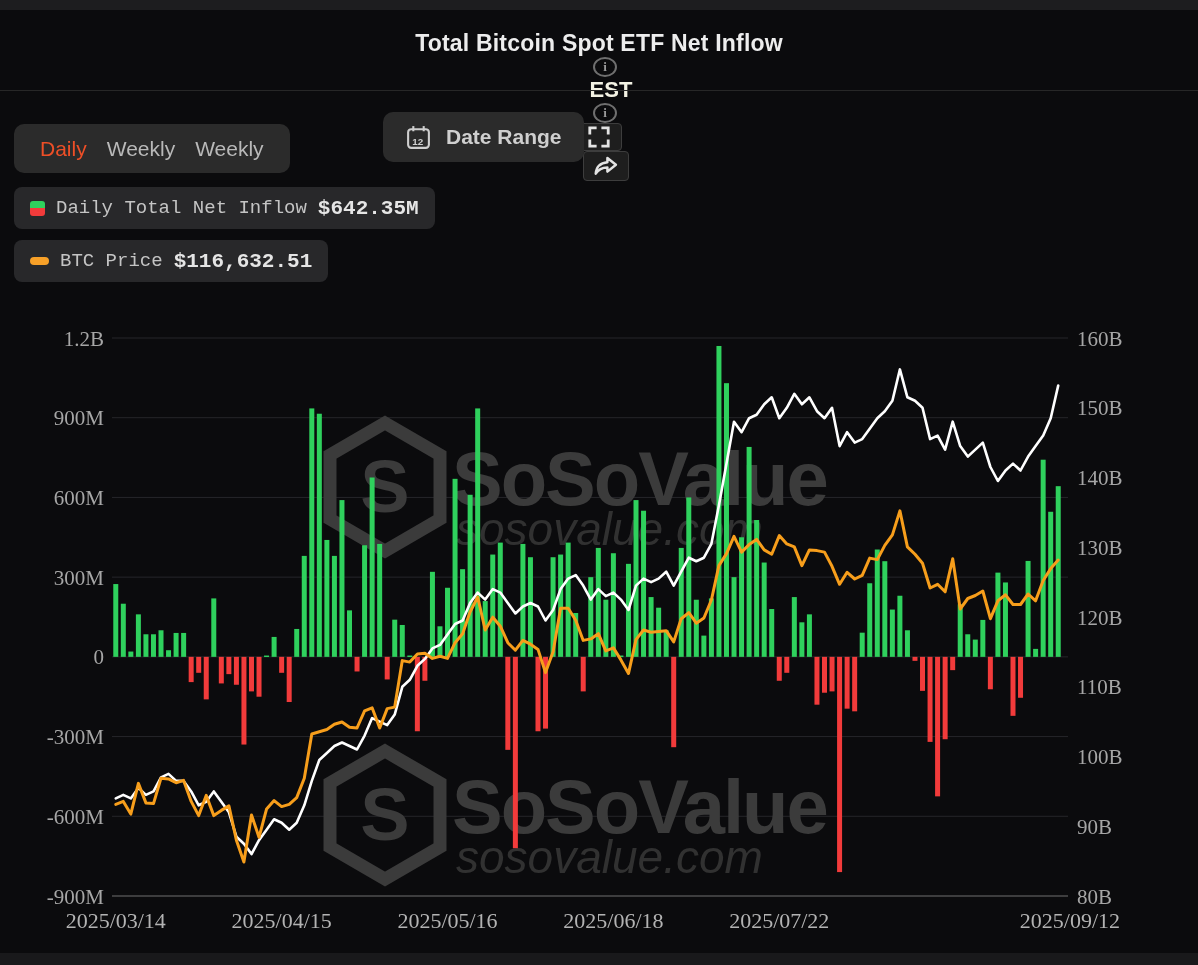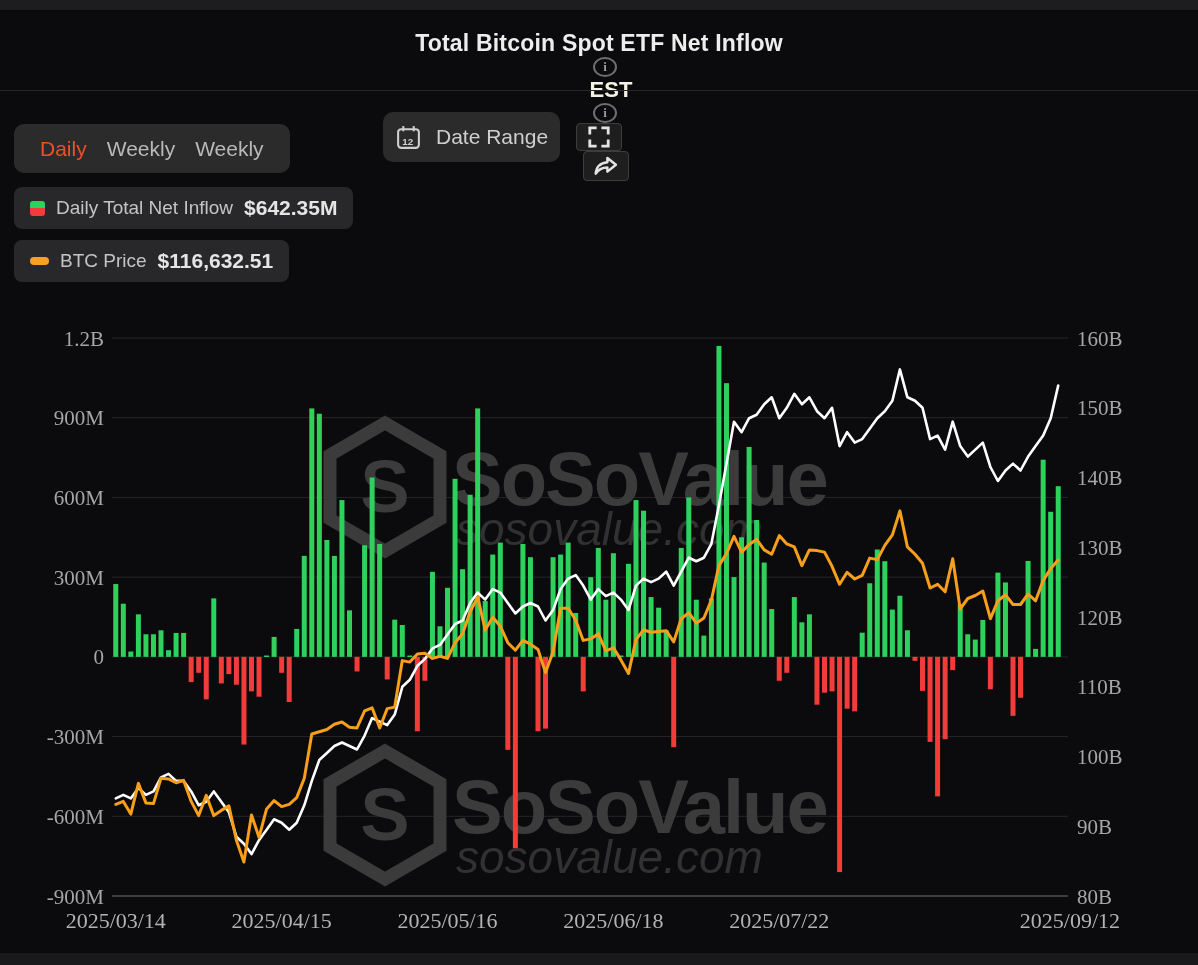--- a/index.html
+++ b/index.html
@@ -20,25 +20,25 @@
             display:flex;align-items:center;justify-content:center;cursor:pointer;}
   .icon-btn + .icon-btn{margin-left:14px;}
   .divider{position:absolute;left:0;top:90px;width:1198px;height:1px;background:#272727;}
 
   
   .tabs{position:absolute;left:14px;top:112px;height:49px;background:#2b2b2b;border-radius:10px;
         display:inline-flex;align-items:center;padding:0 26px;gap:20px;margin-top:12px;}
   .tab{font-size:21px;font-weight:500;color:#b9b9b9;cursor:pointer;white-space:nowrap;}
   .tab.active{color:#ee4f27;}
   .date-range{position:absolute;left:383px;top:112px;height:50px;background:#2b2b2b;border-radius:10px;
-        display:inline-flex;align-items:center;padding:0 12px;gap:14px;cursor:pointer;}
-  .date-range-label{font-size:21px;font-weight:400;color:#cfcfcf;}
+        display:inline-flex;align-items:center;padding:0 22px;gap:14px;cursor:pointer;}
+  .date-range-label{font-size:21px;font-weight:700;color:#cfcfcf;}
 
   
-  .legend-row{position:absolute;left:14px;display:flex;gap:26px;}
+  .legend-row{position:absolute;left:14px;display:flex;gap:26px;font-family:Liberation Mono, monospace;}
   .legend-row.r1{top:187px;} .legend-row.r2{top:240px;}
   .chip{display:inline-flex;align-items:center;height:42px;background:#28282a;border-radius:8px;
         padding:0 16px;gap:11px;cursor:pointer;}
   .chip-label{font-size:19px;color:#c4c4c4;}
   .chip-value{font-size:21px;font-weight:700;color:#e5e5e5;}
   .swatch-split{width:15px;height:15px;border-radius:3px;overflow:hidden;display:flex;flex-direction:column;}
   .swatch-split .g{flex:1;background:#2fd15d;} .swatch-split .r{flex:1;background:#f23b3b;}
   .swatch-dash{width:19px;height:8px;border-radius:4px;}
   .swatch-dash.white{background:#ffffff;} .swatch-dash.orange{background:#f7a028;}
 

